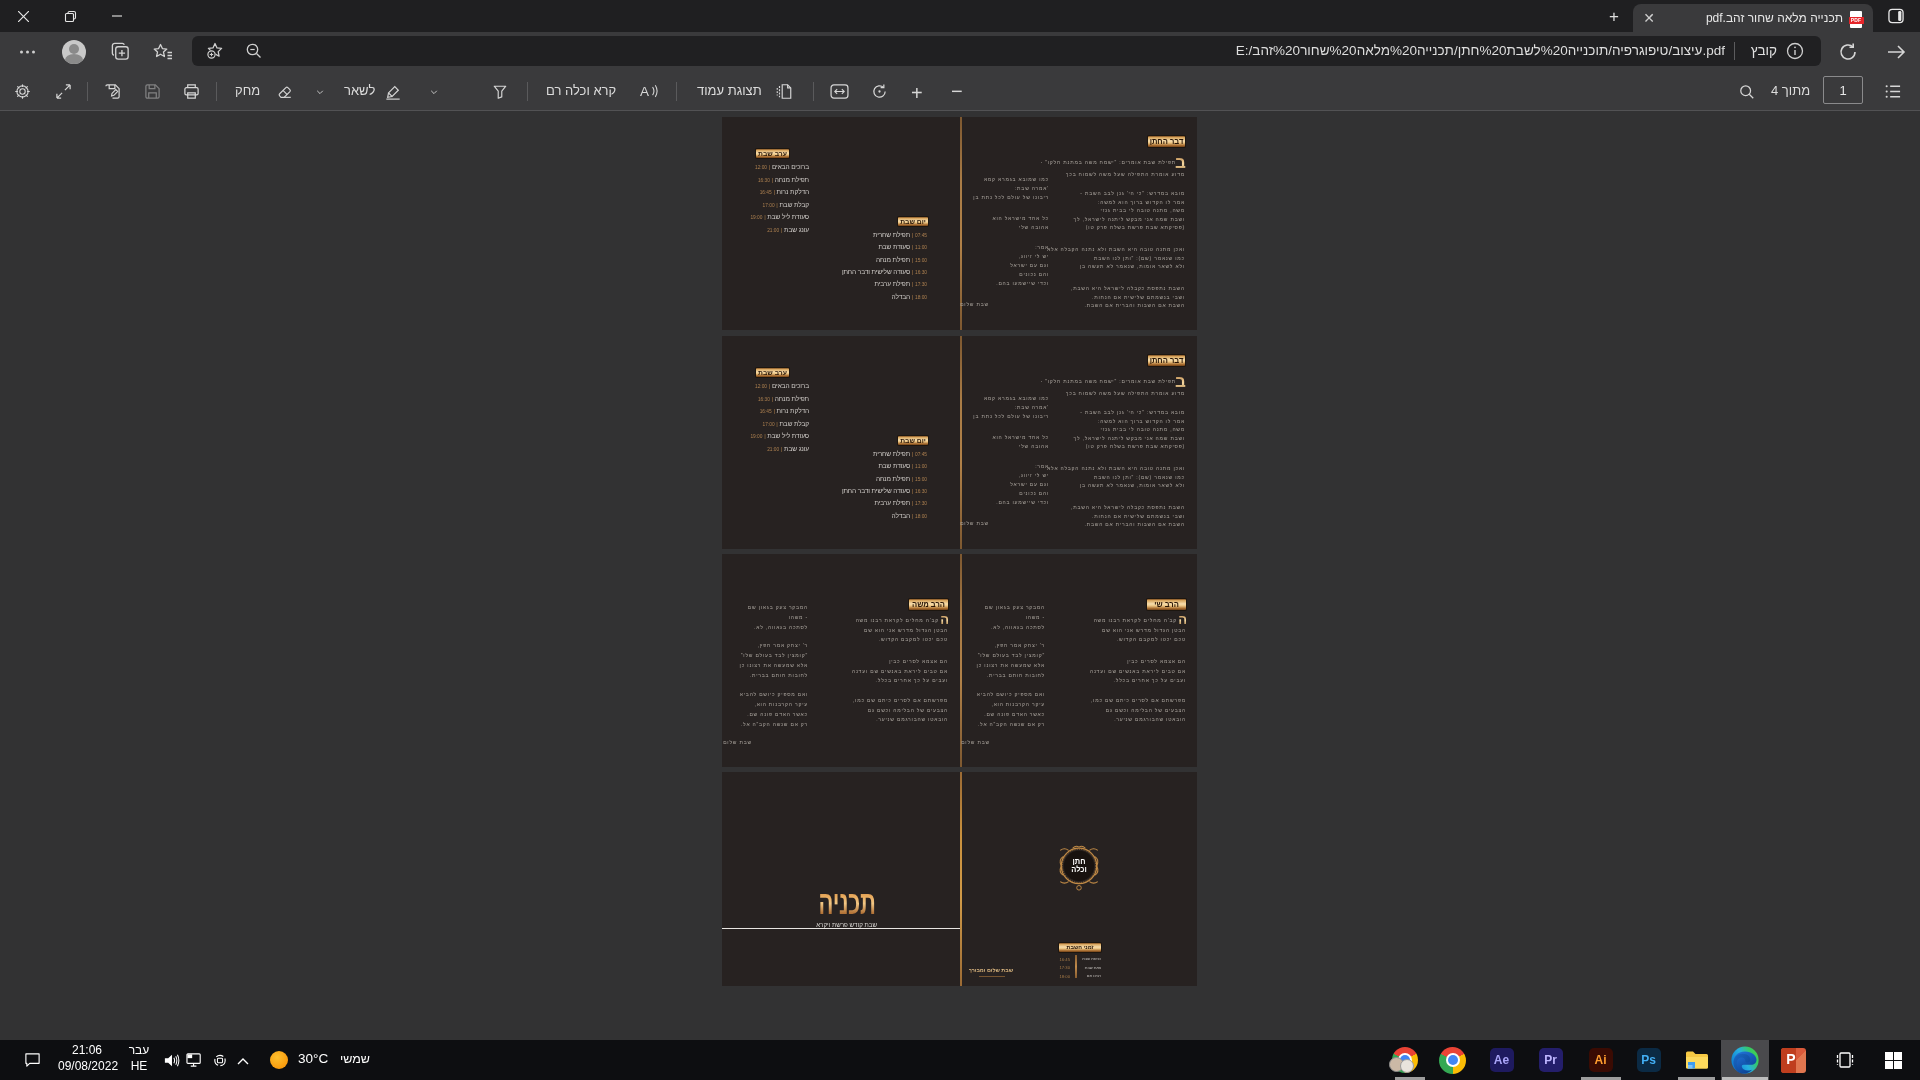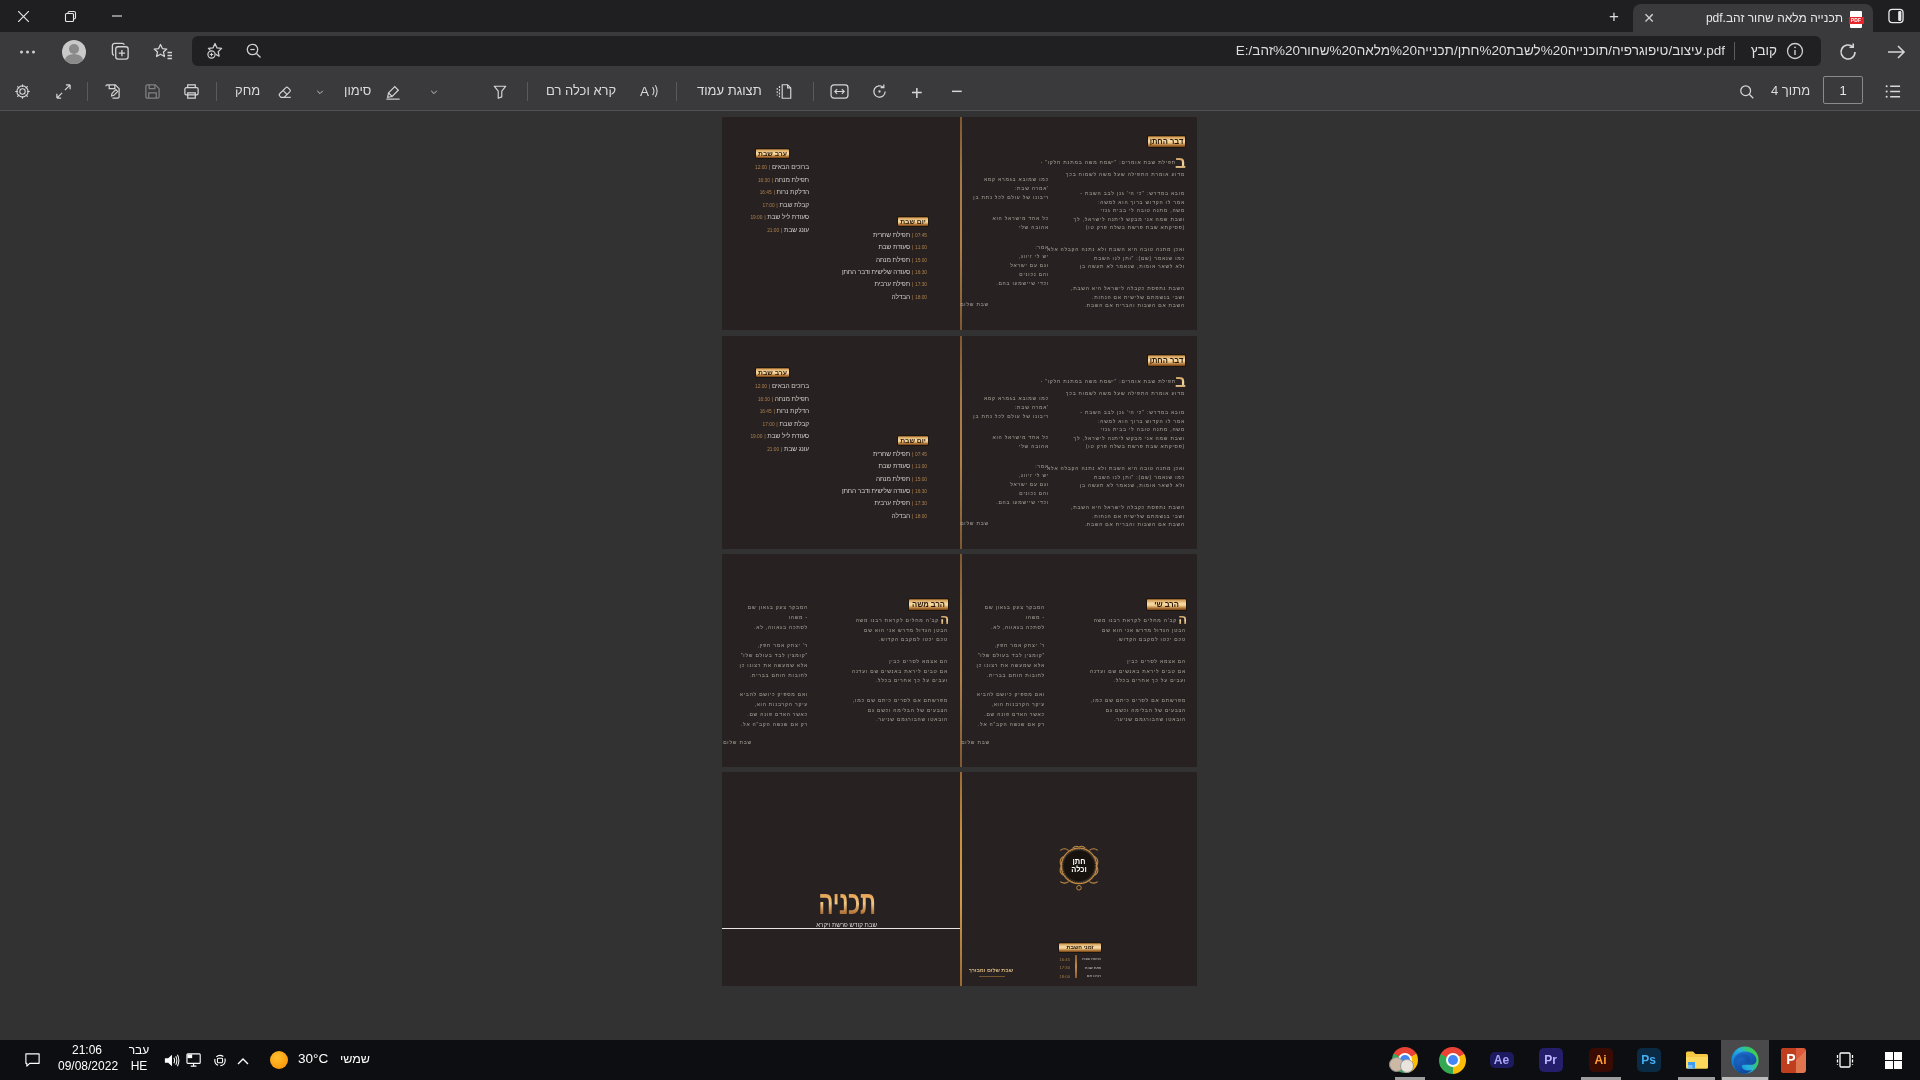--- a/index.html
+++ b/index.html
@@ -198,21 +198,21 @@
     <svg width="16" height="16" viewBox="0 0 18 18">
         <path d="M3 11 L10 4 A1.6 1.6 0 0 1 12.2 4 L14.5 6.3 A1.6 1.6 0 0 1 14.5 8.5 L8 15 H4.5 L3 13.4 A1.6 1.6 0 0 1 3 11 Z" fill="none" stroke="#d6d6d6" stroke-width="1.3"></path>
         <path d="M7 7.5 L11.5 12" stroke="#d6d6d6" stroke-width="1.3"></path>
         <path d="M8 15 H15.5" stroke="#d6d6d6" stroke-width="1.3"></path>
       </svg>
   </div>
   <svg class="chev" style="left:316px;" width="9" height="9" viewBox="0 0 10 10">
       <path d="M1.5 3.5 L5 7 L8.5 3.5" fill="none" stroke="#c9c9c9" stroke-width="1.2"></path>
     </svg>
 
-  <div class="t" style="left:344px;">סימון</div>
+  <div class="t" style="left:344px;">לשאר</div>
   <div class="abs" style="left:385px;top:12px;">
     <svg width="16" height="16" viewBox="0 0 18 18">
         <path d="M4 10 L11 3 L15 7 L8 14 Z" fill="none" stroke="#d6d6d6" stroke-width="1.3"></path>
         <path d="M4 10 L3 15 L8 14" fill="none" stroke="#d6d6d6" stroke-width="1.3"></path>
         <path d="M1.5 17 H16.5" stroke="#d6d6d6" stroke-width="1.3"></path>
       </svg>
   </div>
   <svg class="chev" style="left:430px;" width="9" height="9" viewBox="0 0 10 10">
       <path d="M1.5 3.5 L5 7 L8.5 3.5" fill="none" stroke="#c9c9c9" stroke-width="1.2"></path>
     </svg>
@@ -456,21 +456,21 @@
 
   <div class="appbtn" style="left:1429px;">
     <div style="position:relative;width:27px;height:27px;">
       <div style="position:absolute;left:0;top:0;width:27px;height:27px;border-radius:50%;background:conic-gradient(from -60deg,#ea4335 0 120deg,#fbbc05 120deg 240deg,#34a853 240deg 360deg);"></div>
       <div style="position:absolute;left:6.5px;top:6.5px;width:14px;height:14px;border-radius:50%;background:#fff;"></div>
       <div style="position:absolute;left:8.5px;top:8.5px;width:10px;height:10px;border-radius:50%;background:#4285f4;"></div>
     </div>
   </div>
 
   <div class="appbtn" style="left:1478px;">
-    <div style="width:24px;height:16px;border-radius:5px;background:#1e1a5f;color:#a9a4f8;font-size:12px;font-weight:bold;display:flex;align-items:center;justify-content:center;">Ae</div>
+    <div style="width:24px;height:24px;border-radius:5px;background:#1e1a5f;color:#a9a4f8;font-size:12px;font-weight:bold;display:flex;align-items:center;justify-content:center;">Ae</div>
   </div>
 
   <div class="appbtn" style="left:1527px;">
     <div style="width:24px;height:24px;border-radius:5px;background:#241e6b;color:#bfb6ff;font-size:12px;font-weight:bold;display:flex;align-items:center;justify-content:center;">Pr</div>
   </div>
 
   <div class="appbtn" style="left:1577px;">
     <div style="width:24px;height:24px;border-radius:5px;background:#3a0b03;color:#ff9d2e;font-size:12px;font-weight:bold;display:flex;align-items:center;justify-content:center;">Ai</div>
   </div>
   <div class="runline" style="left:1581px;width:40px;"></div>

